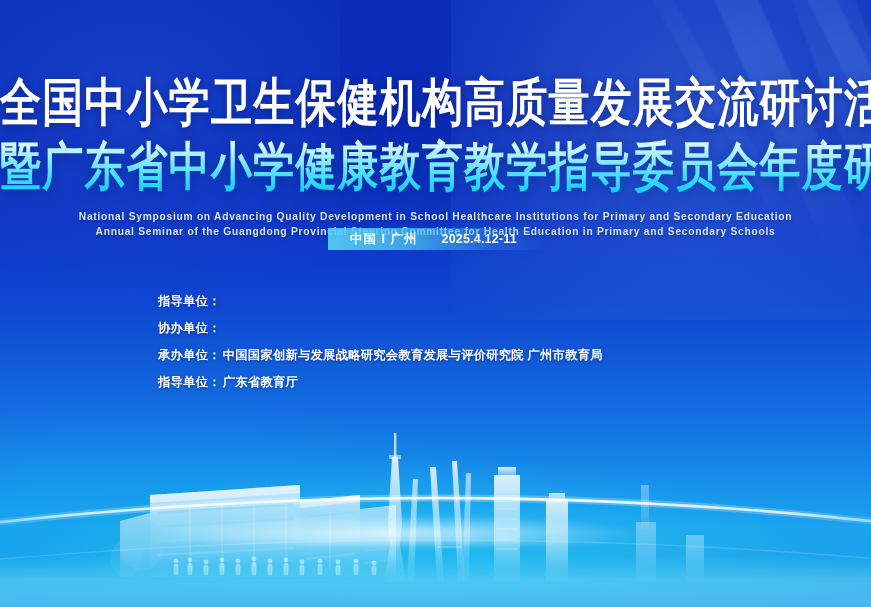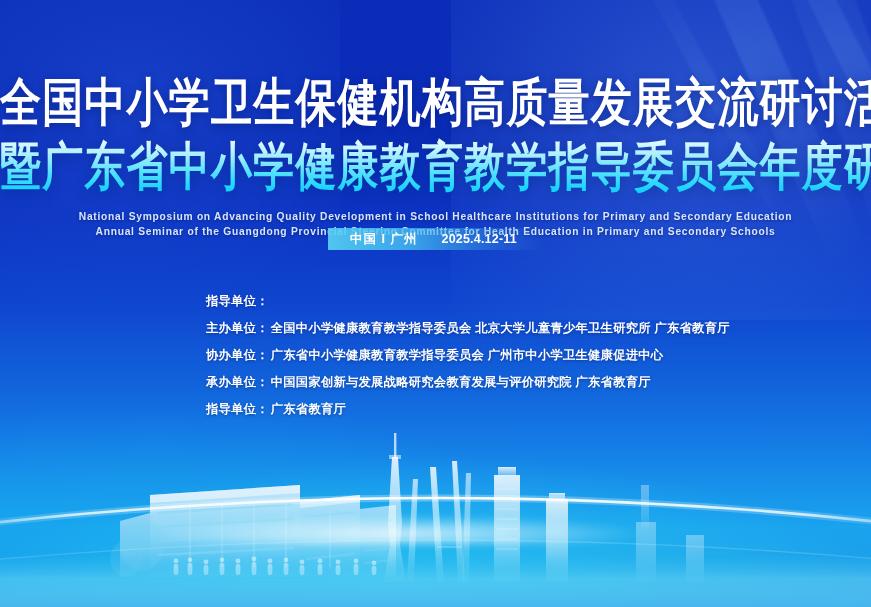--- a/index.html
+++ b/index.html
@@ -118,21 +118,21 @@
   .badge .date  { letter-spacing:.2px; }
 
   
   .orgs {
     position:absolute; left:158px; top:288px;
     color:#ffffff; font-size:12.3px; font-weight:700;
     letter-spacing:.25px;
     text-shadow:0 1px 3px rgba(0,25,90,.45);
   }
   .org-row { height:27px; display:flex; align-items:center; white-space:nowrap; }
-  .org-label { margin-right:2px;margin-left:48px; }
+  .org-label { margin-right:2px; }
   .org-value { }
 
   
   .skyline { position:absolute; left:0; bottom:0; width:871px; height:180px; pointer-events:none; }
   .skyline svg { display:block; width:100%; height:100%; }
 
   .ground-haze {
     position:absolute; left:0; bottom:62px; width:871px; height:38px; pointer-events:none;
     background:radial-gradient(ellipse 340px 26px at 46% 70%, rgba(255,255,255,.75) 0%, rgba(255,255,255,0) 72%);
     filter:blur(3px);
@@ -165,30 +165,25 @@
       <span class="venue">中国 I 广州</span>
       <span class="date">2025.4.12-11</span>
     </div>
   </div>
 
   <div class="orgs">
     <div class="org-row">
       <span class="org-label">指导单位：</span>
     </div>
     <div class="org-row">
-      <span class="org-label">主办单位：</span>
-      <span class="org-value">全国中小学健康教育教学指导委员会   北京大学儿童青少年卫生研究所   广东省教育厅</span>
-    </div>
-    <div class="org-row">
       <span class="org-label">协办单位：</span>
-      <span class="org-value">广东省中小学健康教育教学指导委员会   广州市中小学卫生健康促进中心</span>
     </div>
     <div class="org-row">
       <span class="org-label">承办单位：</span>
-      <span class="org-value">中国国家创新与发展战略研究会教育发展与评价研究院   广东省教育厅</span>
+      <span class="org-value">中国国家创新与发展战略研究会教育发展与评价研究院   广州市教育局</span>
     </div>
     <div class="org-row">
       <span class="org-label">指导单位：</span>
       <span class="org-value">广东省教育厅</span>
     </div>
   </div>
 
   <div class="skyline">
     <svg viewBox="0 0 871 180" preserveAspectRatio="none">
       <defs>

